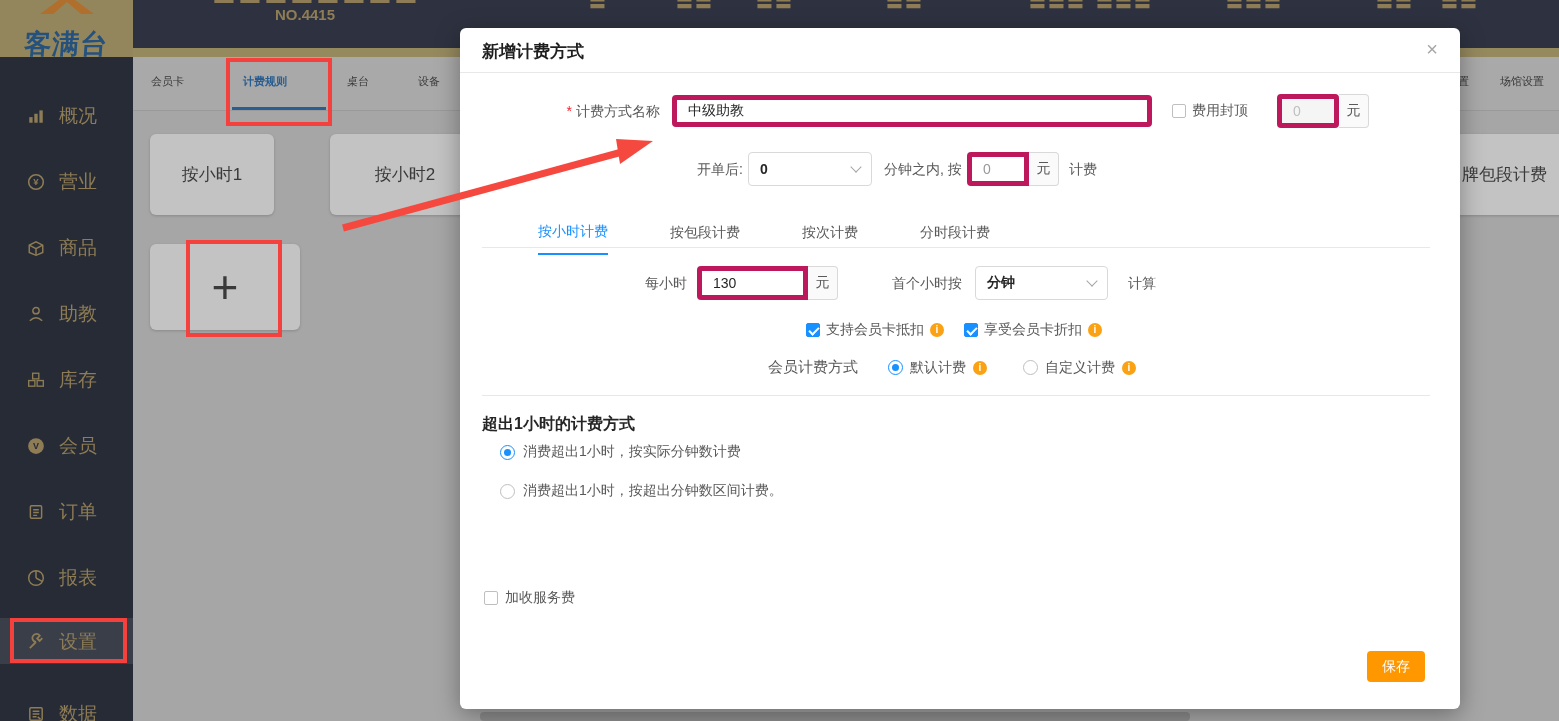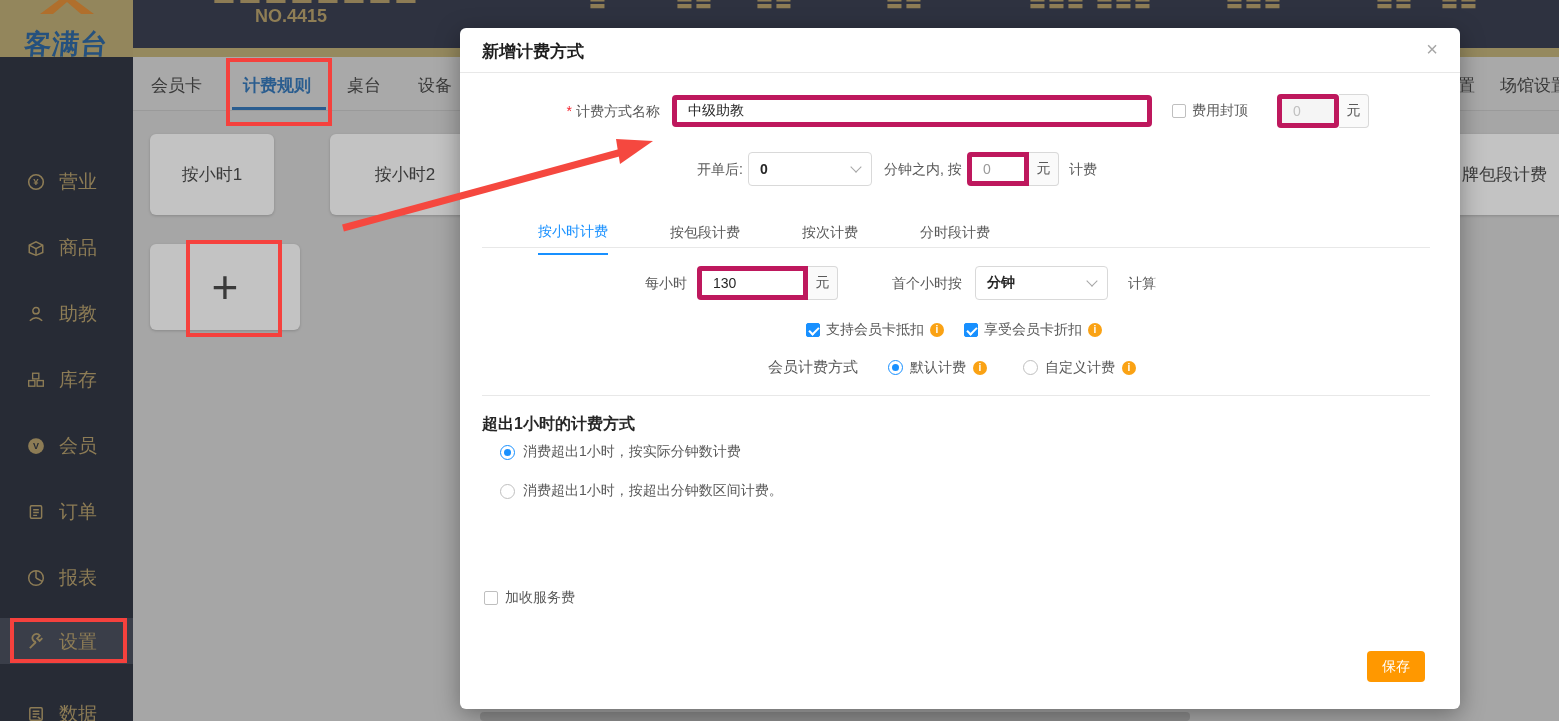--- a/index.html
+++ b/index.html
@@ -19,26 +19,26 @@
   .side-item{left:0;width:133px;height:40px;display:flex;align-items:center;
     padding-left:27px;box-sizing:border-box;gap:14px;color:#8d7c55;font-size:19px;cursor:pointer;}
   .side-item svg{flex:0 0 auto;}
   .side-hl{left:0;top:618px;width:133px;height:46px;background:#3a3e49;}
   
   .topbar{left:133px;top:0;width:1426px;height:48px;background:#2e3240;z-index:10;}
   .goldline{left:0;top:48px;width:1559px;height:9px;background:#95895e;z-index:10;}
   .topfrag{left:133px;top:0;width:1426px;height:13px;overflow:hidden;z-index:11;}
   .topfrag span{position:absolute;top:-20px;color:#8d7c55;font-weight:bold;font-size:26px;line-height:30px;}
   .topfrag span.sm{font-size:19px;top:-12px;}
-  .store-no{left:255px;top:6px;width:100px;color:#8f7e55;
-    font-weight:bold;font-size:18px;z-index:11;}
+  .store-no{left:255px;top:6px;width:100px;text-align:center;color:#8f7e55;
+    font-weight:bold;font-size:15px;z-index:11;}
   
   .page{left:133px;top:57px;width:1426px;height:664px;background:#a6a6a6;}
   .tabbar{left:133px;top:57px;width:1426px;height:53px;background:#a9a9a9;border-bottom:1px solid #9a9a9a;}
-  .pgtab{top:74px;color:#3a3a3a;font-size:17px;cursor:pointer;white-space:nowrap;}
+  .pgtab{top:74px;color:#3a3a3a;font-size:11px;cursor:pointer;white-space:nowrap;}
   .pgtab.active{color:#2a5d8f;font-weight:bold;}
   .pgtab-underline{left:232px;top:107px;width:94px;height:3px;background:#2a5d90;}
   .card{background:#c3c3c3;border-radius:6px;box-shadow:0 1px 3px rgba(0,0,0,0.18);
     display:flex;align-items:center;justify-content:center;color:#3a3a3a;font-size:17px;cursor:pointer;}
   .plus{font-size:46px;font-weight:200;color:#3a3a3a;line-height:46px;}
   .hscroll{left:480px;top:712px;width:710px;height:9px;background:#8d8d8d;border-radius:4px;}
   
   .modal{left:460px;top:28px;width:1000px;height:681px;background:#fff;border-radius:6px;
     box-shadow:0 6px 24px rgba(0,0,0,0.35);z-index:30;color:#595959;font-size:14px;}
   .m-title{left:22px;top:12px;font-size:17px;font-weight:bold;color:#1f1f1f;}
@@ -125,20 +125,30 @@
 </div>
 <div class="abs hscroll"></div>
 
 <div class="abs sidebar">
   <div class="abs side-hl"></div>
   <div class="abs logo">
     <div class="abs logo-tri"></div>
     <div class="abs logo-text">客满台</div>
   </div>
 
+  <div class="abs side-item" style="top:96px">
+    <svg width="18" height="18" viewBox="0 0 16 16">
+        <g fill="#8d7c55">
+          <rect x="2" y="9" width="3" height="5"></rect>
+          <rect x="6.5" y="6" width="3" height="8"></rect>
+          <rect x="11" y="3" width="3" height="11"></rect>
+        </g>
+      </svg>
+    <span>概况</span>
+  </div>
   <div class="abs side-item" style="top:162px">
     <svg width="18" height="18" viewBox="0 0 16 16">
         <circle cx="8" cy="8" r="6.5" fill="none" stroke="#8d7c55" stroke-width="1.4"></circle>
         <text x="8" y="11" font-size="8.5" text-anchor="middle" fill="#8d7c55" font-weight="bold">¥</text>
       </svg>
     <span>营业</span>
   </div>
   <div class="abs side-item" style="top:228px">
     <svg width="18" height="18" viewBox="0 0 16 16">
         <g fill="none" stroke="#8d7c55" stroke-width="1.3">

